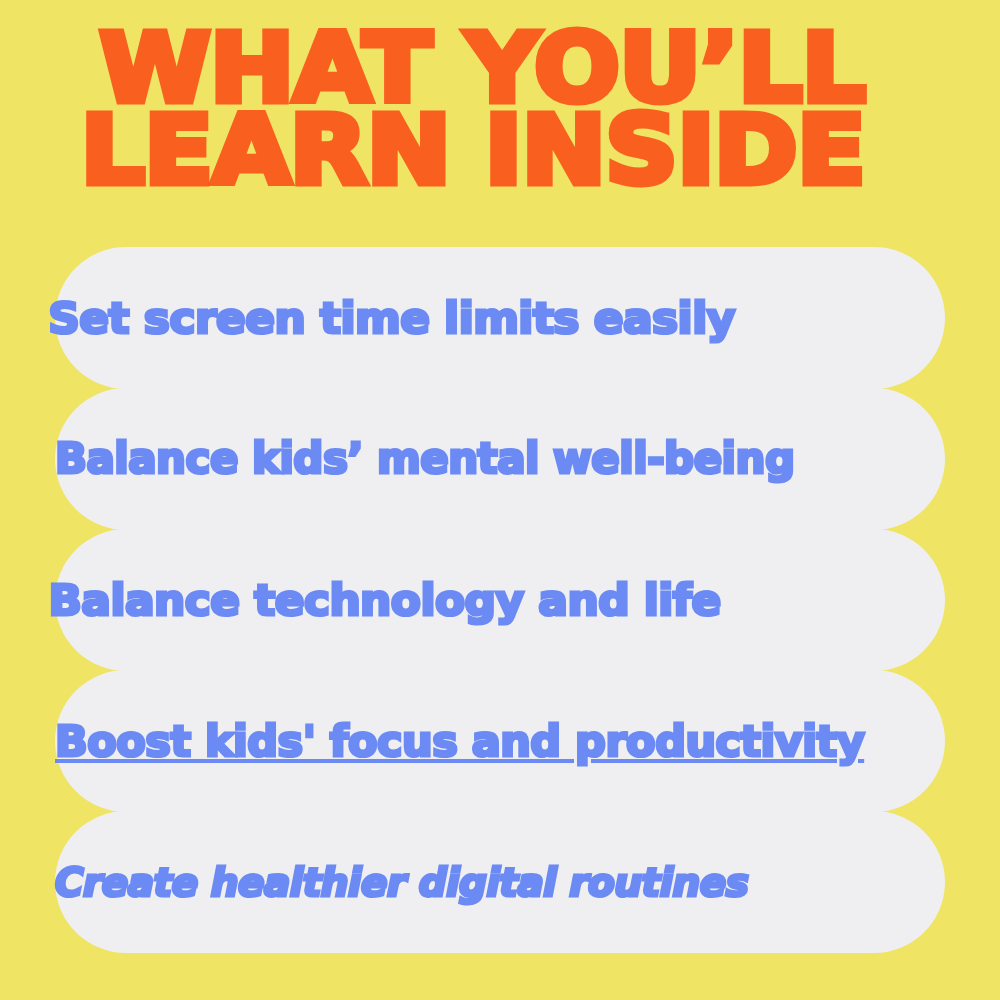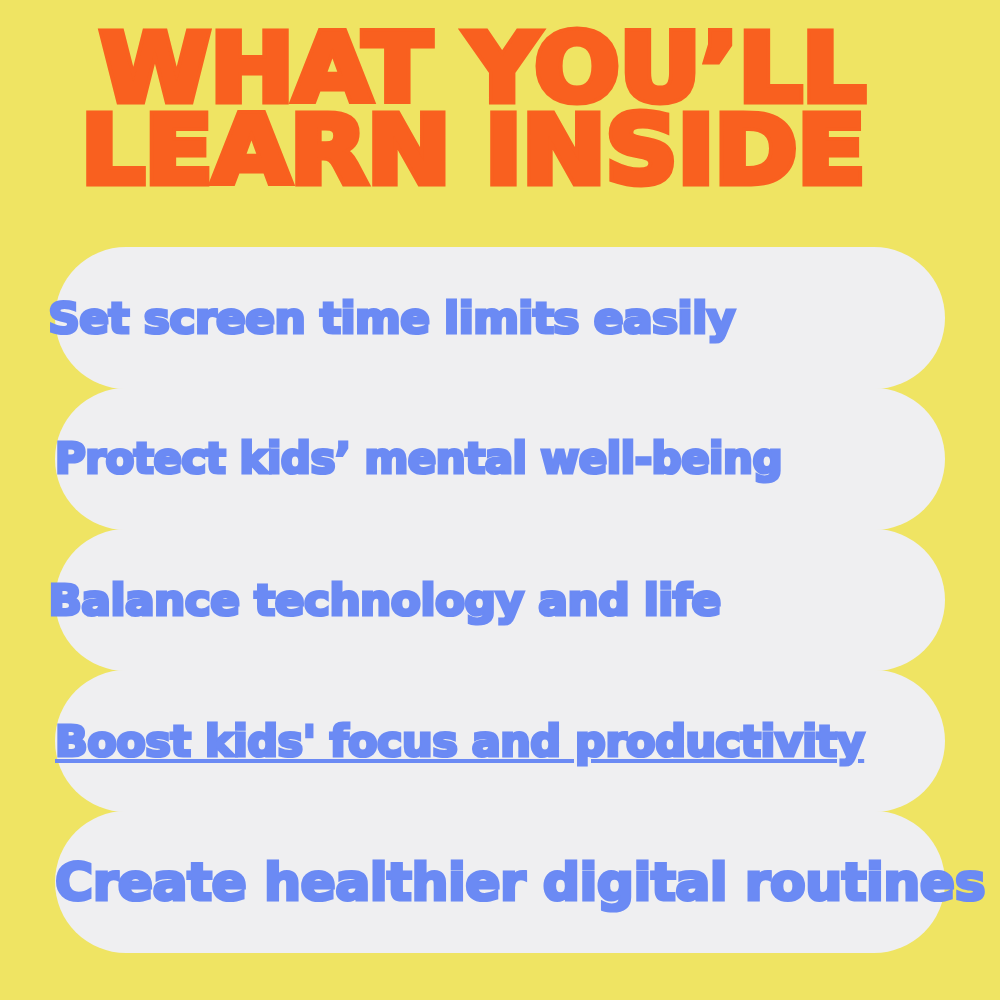--- a/index.html
+++ b/index.html
@@ -83,38 +83,38 @@
     -webkit-text-stroke: 3.2px #6B8AF4;
     paint-order: stroke fill;
     user-select: none;
   }
 
   
   #pill-0 .pill-label { font-size: 43px; transform: scaleX(1.02); }
   #pill-1 .pill-label { font-size: 42px; transform: scaleX(1.00); }
   #pill-2 .pill-label { font-size: 43px; transform: scaleX(1.02); }
   #pill-3 .pill-label { font-size: 43px; transform: scaleX(1.00); text-decoration: underline; }
-  #pill-4 .pill-label { font-size: 52px; transform: scaleX(1.00); }
+  #pill-4 .pill-label { font-size: 39px; transform: scaleX(1.00); font-style: italic; }
 </style>
 </head>
 <body>
 
 <div id="headline">
   <span class="headline-line" id="headline-line-1">WHAT YOU’LL</span>
   <span class="headline-line" id="headline-line-2">LEARN INSIDE</span>
 </div>
 
 <div id="pill-stack">
 
   <div class="pill" id="pill-0">
     <span class="pill-label">Set screen time limits easily</span>
   </div>
 
   <div class="pill" id="pill-1">
-    <span class="pill-label">Protect kids’ mental well-being</span>
+    <span class="pill-label">Balance kids’ mental well-being</span>
   </div>
 
   <div class="pill" id="pill-2">
     <span class="pill-label">Balance technology and life</span>
   </div>
 
   <div class="pill" id="pill-3">
     <span class="pill-label">Boost kids' focus and productivity</span>
   </div>
 

